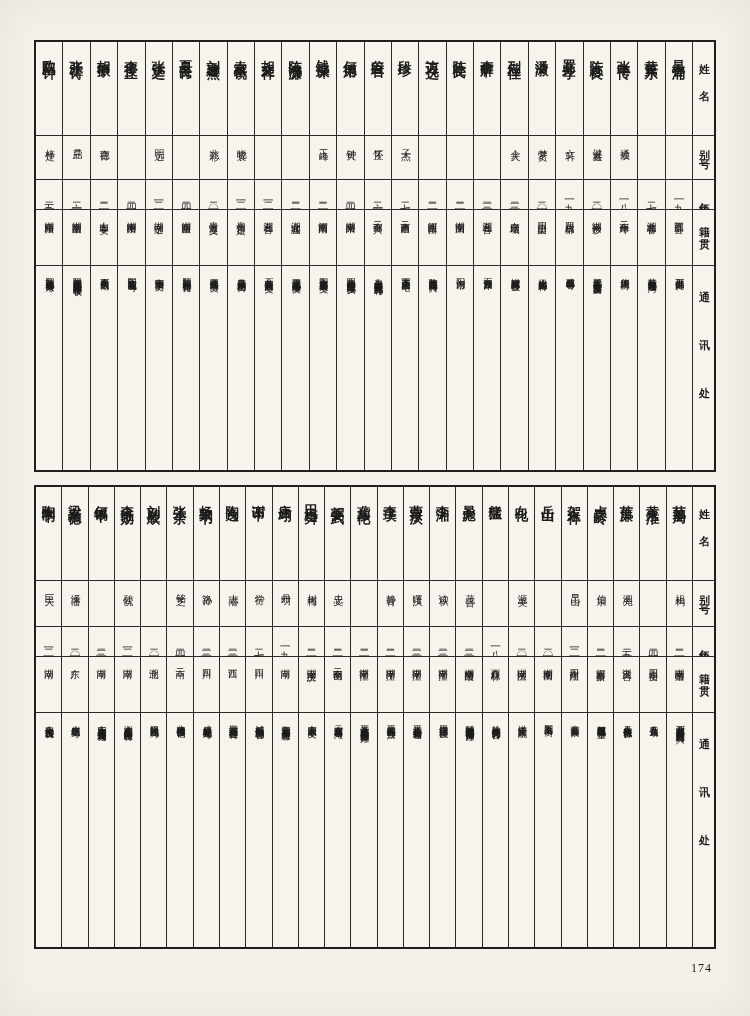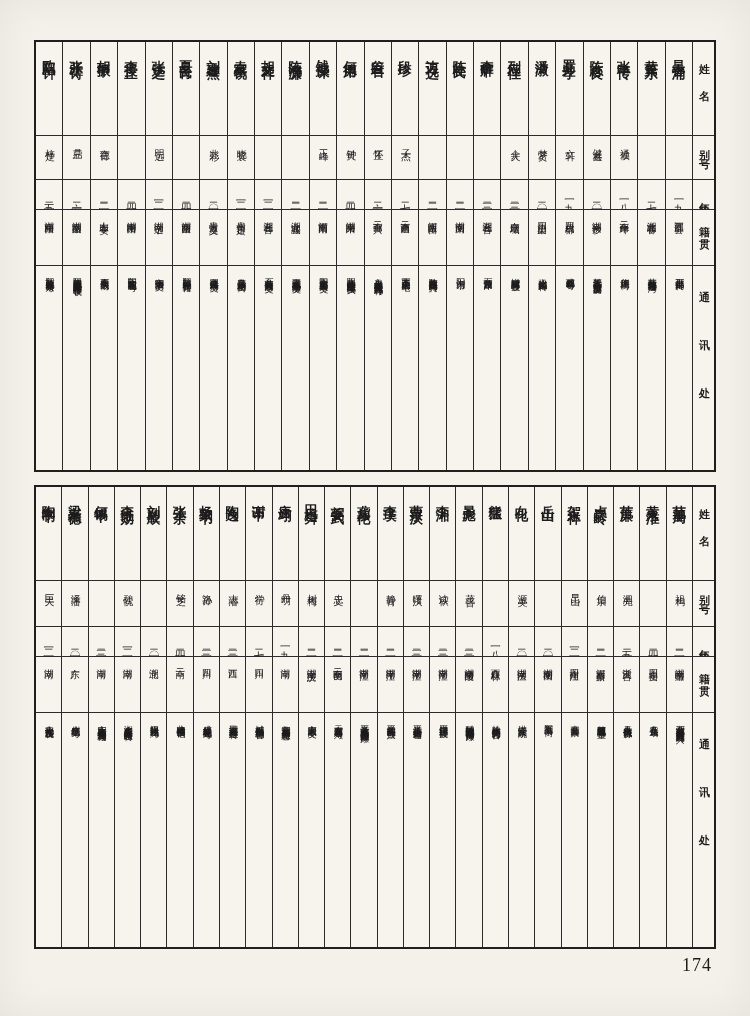--- a/index.html
+++ b/index.html
@@ -22,21 +22,21 @@
   .alias{font-size:10px;letter-spacing:2px;padding-top:5px}
   .age{font-size:10.5px;letter-spacing:1px}
   .native{font-size:9.5px;letter-spacing:1px;padding-top:4px}
   .addr{font-size:9px;letter-spacing:.5px;padding-top:5px;max-height:100%}
   .hdr{font-size:11px;font-weight:700}
   .hdr-name{letter-spacing:26px;padding-top:13px}
   .hdr-alias{letter-spacing:9px;padding-top:5px}
   .hdr-age{letter-spacing:2px}
   .hdr-native{letter-spacing:13px;padding-top:7px}
   .hdr-addr{letter-spacing:48px;padding-top:16px}
-  .page-number{position:absolute;right:38px;bottom:40px;font-family:"Liberation Serif","DejaVu Serif",serif;font-size:18px;letter-spacing:1px}
+  .page-number{position:absolute;right:38px;bottom:40px;font-family:"Liberation Serif","DejaVu Serif",serif;font-size:12px;letter-spacing:1px}
 </style>
 </head>
 <body>
 
 <div class="page">
   <div class="sheet">
 
     <section class="rtable t0">
       <div class="col header-col">
         <div class="cell c-name">

